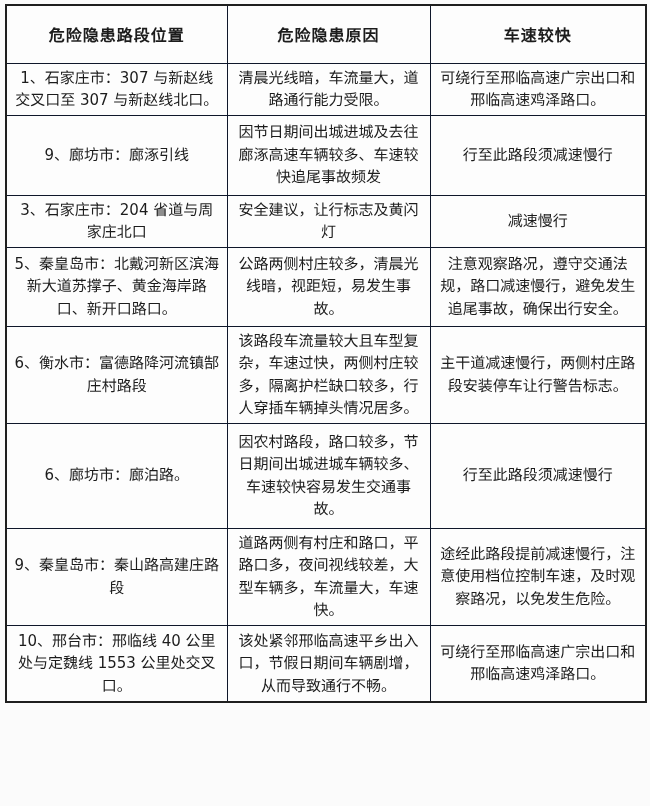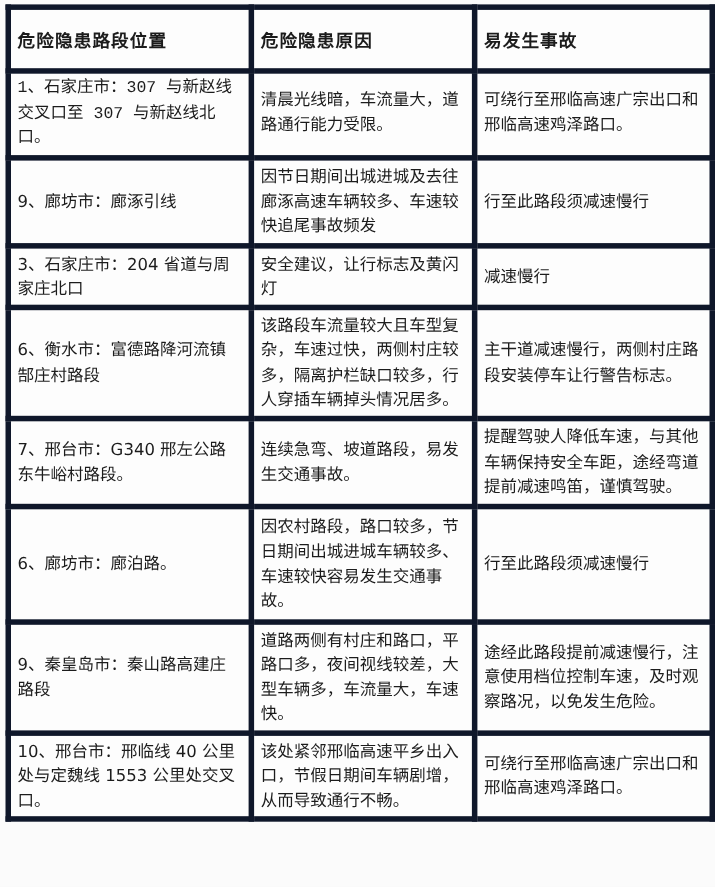--- a/index.html
+++ b/index.html
@@ -18,42 +18,42 @@
   }
   table.hazard-table {
     border-collapse: collapse;
     width: 640px;
     table-layout: fixed;
     background: #fdfdfd;
     border: 2px solid #1f1f1f;
   }
   table.hazard-table th,
   table.hazard-table td {
-    border: 5px solid #0f172a;
-    text-align: left;
+    border: 1px solid #0f172a;
+    text-align: center;
     vertical-align: middle;
     padding: 3px 6px;
     box-sizing: border-box;
     word-break: break-all;
     overflow: hidden;
   }
   table.hazard-table th {
     font-size: 16px;
     font-weight: bold;
     letter-spacing: 1px;
   }
   table.hazard-table td {
     font-size: 15px;
     line-height: 1.5;
   }
   col.c1 { width: 221px; }
   col.c2 { width: 203px; }
   col.c3 { width: 216px; }
   thead tr          { height: 58px; }
-  tbody tr:nth-child(1)  { height: 50px; font-family: Liberation Mono, monospace; }
+  tbody tr:nth-child(1)  { height: 50px; }
   tbody tr:nth-child(2)  { height: 80px; }
   tbody tr:nth-child(3)  { height: 50px; }
   tbody tr:nth-child(4)  { height: 79px; }
   tbody tr:nth-child(5)  { height: 80px; }
   tbody tr:nth-child(6)  { height: 105px; }
   tbody tr:nth-child(7)  { height: 61px; }
   tbody tr:nth-child(8)  { height: 77px; }
   tbody tr:nth-child(9)  { height: 81px; }
   tbody tr:nth-child(10) { height: 60px; }
 </style>
@@ -64,48 +64,48 @@
   <table class="hazard-table">
     <colgroup>
       <col class="c1">
         <col class="c2">
         <col class="c3">
     </colgroup>
     <thead>
       <tr>
         <th>危险隐患路段位置</th>
         <th>危险隐患原因</th>
-        <th>易发生事故</th>
+        <th>车速较快</th>
       </tr>
     </thead>
     <tbody>
       <tr>
         <td>1、石家庄市：307 与新赵线交叉口至 307 与新赵线北口。</td>
         <td>清晨光线暗，车流量大，道路通行能力受限。</td>
         <td>可绕行至邢临高速广宗出口和邢临高速鸡泽路口。</td>
       </tr>
       <tr>
         <td>9、廊坊市：廊涿引线</td>
         <td>因节日期间出城进城及去往廊涿高速车辆较多、车速较快追尾事故频发</td>
         <td>行至此路段须减速慢行</td>
       </tr>
       <tr>
         <td>3、石家庄市：204 省道与周家庄北口</td>
         <td>安全建议，让行标志及黄闪灯</td>
         <td>减速慢行</td>
       </tr>
       <tr>
+        <td>5、秦皇岛市：北戴河新区滨海新大道苏撑子、黄金海岸路口、新开口路口。</td>
+        <td>公路两侧村庄较多，清晨光线暗，视距短，易发生事故。</td>
+        <td>注意观察路况，遵守交通法规，路口减速慢行，避免发生追尾事故，确保出行安全。</td>
+      </tr>
+      <tr>
         <td>6、衡水市：富德路降河流镇郜庄村路段</td>
         <td>该路段车流量较大且车型复杂，车速过快，两侧村庄较多，隔离护栏缺口较多，行人穿插车辆掉头情况居多。</td>
         <td>主干道减速慢行，两侧村庄路段安装停车让行警告标志。</td>
-      </tr>
-      <tr>
-        <td>7、邢台市：G340 邢左公路东牛峪村路段。</td>
-        <td>连续急弯、坡道路段，易发生交通事故。</td>
-        <td>提醒驾驶人降低车速，与其他车辆保持安全车距，途经弯道提前减速鸣笛，谨慎驾驶。</td>
       </tr>
       <tr>
         <td>6、廊坊市：廊泊路。</td>
         <td>因农村路段，路口较多，节日期间出城进城车辆较多、车速较快容易发生交通事故。</td>
         <td>行至此路段须减速慢行</td>
       </tr>
       <tr>
         <td>9、秦皇岛市：秦山路高建庄路段</td>
         <td>道路两侧有村庄和路口，平路口多，夜间视线较差，大型车辆多，车流量大，车速快。</td>
         <td>途经此路段提前减速慢行，注意使用档位控制车速，及时观察路况，以免发生危险。</td>

